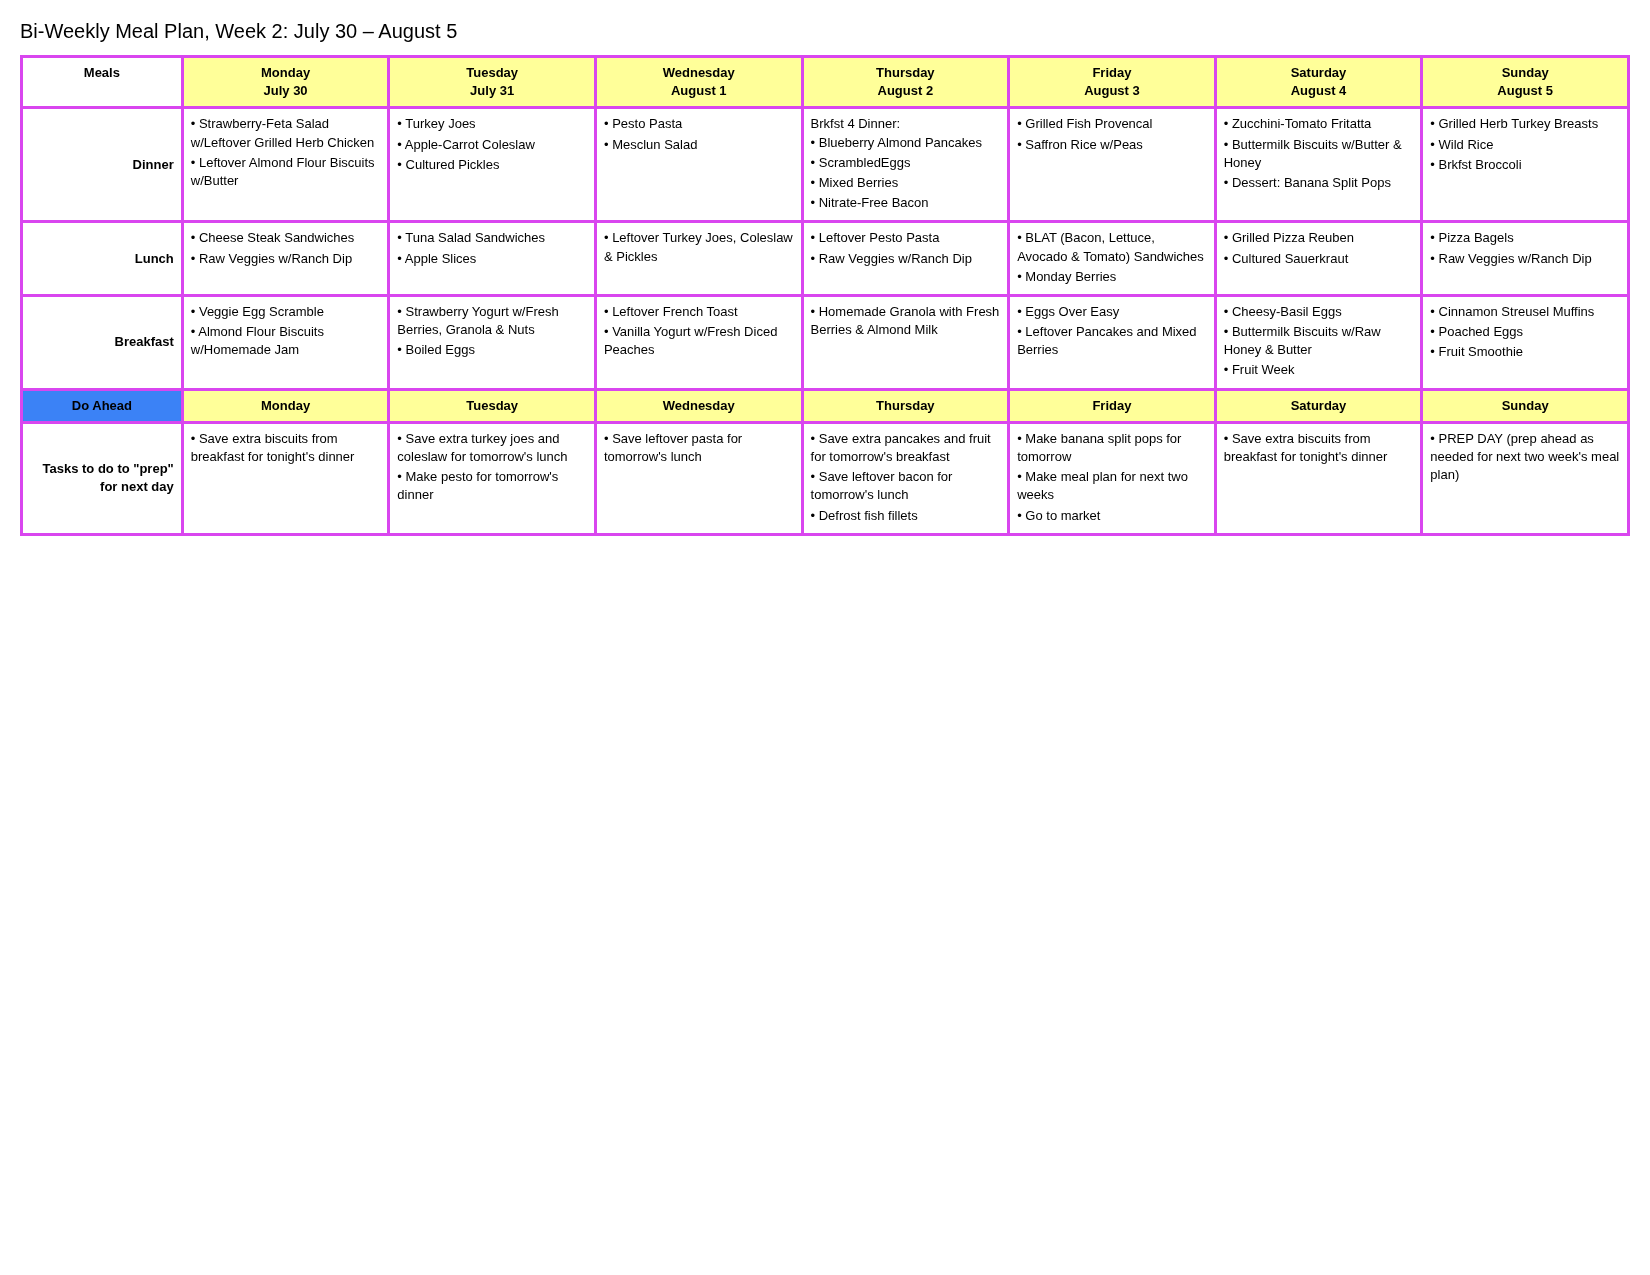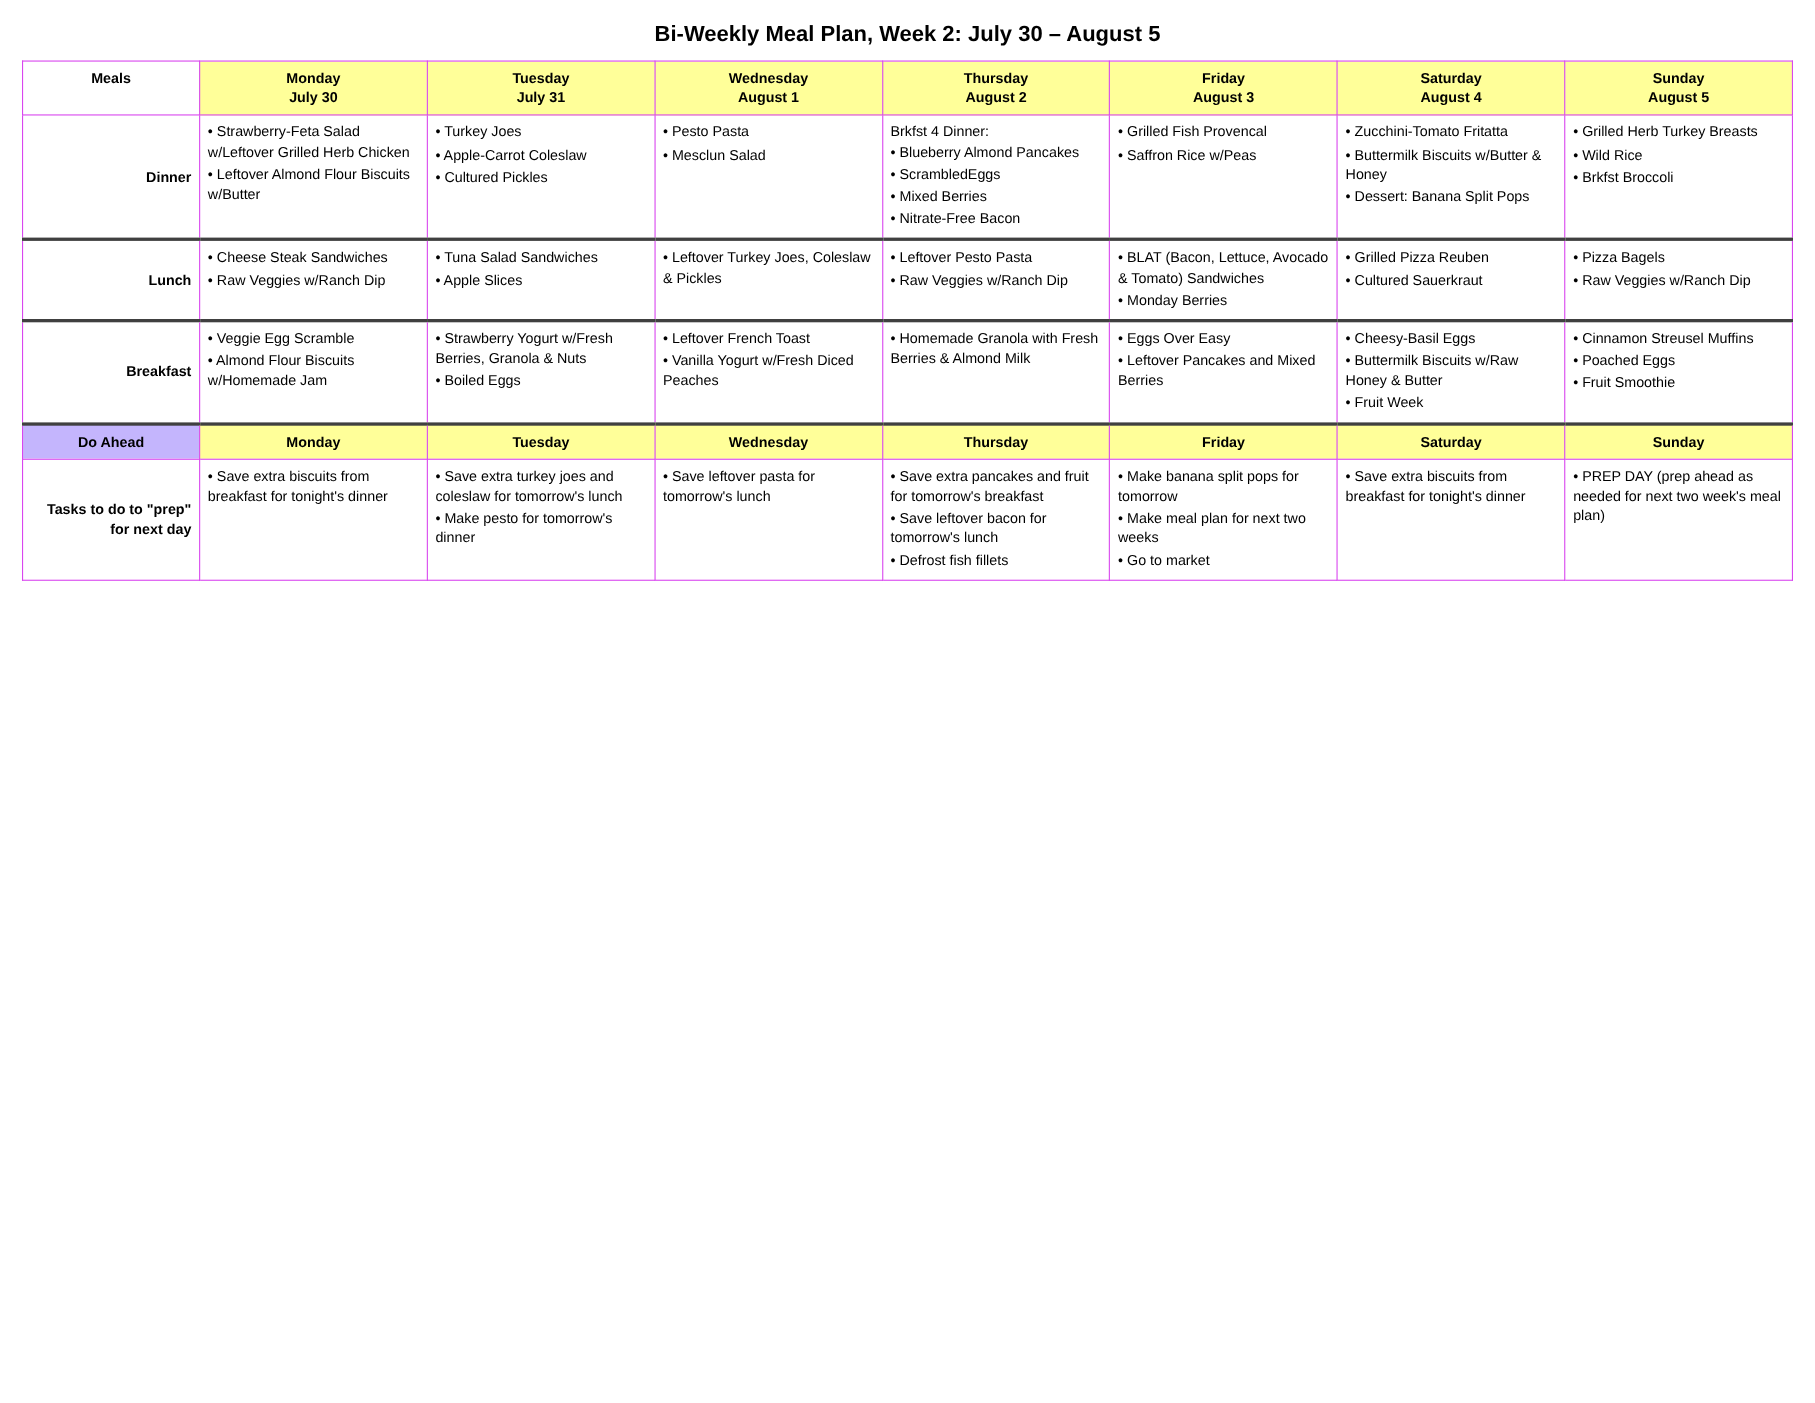--- a/index.html
+++ b/index.html
@@ -3,32 +3,31 @@
   <meta charset="utf-8">
   <style>
     * { box-sizing: border-box; margin: 0; padding: 0; }
     body {
       font-family: Arial, sans-serif;
       background: #fff;
       padding: 20px;
       font-size: 13px;
     }
     .page-title {
-      text-align: center;
       font-size: 20px;
-      font-weight: bold;
+      font-weight: normal;
       margin-bottom: 12px;
     }
     table {
       width: 100%;
       border-collapse: collapse;
       table-layout: fixed;
     }
     th, td {
-      border: 1px solid #d946ef;
+      border: 3px solid #d946ef;
       padding: 6px 7px;
       vertical-align: top;
       text-align: left;
       line-height: 1.4;
     }
     
     .header-row th {
       background-color: #ffff99;
       font-weight: bold;
       text-align: center;
@@ -45,21 +44,21 @@
       background-color: #fff;
       width: 11%;
     }
     
     .do-ahead-header th {
       background-color: #ffff99;
       font-weight: bold;
       text-align: center;
     }
     .do-ahead-header th.meals-col {
-      background-color: #c4b5fd;
+      background-color: #3b82f6;
     }
     
     .section-sep td, .section-sep th {
       border-top: 3px solid #404040;
     }
     td ul {
       list-style: none;
       padding: 0;
       margin: 0;
     }

